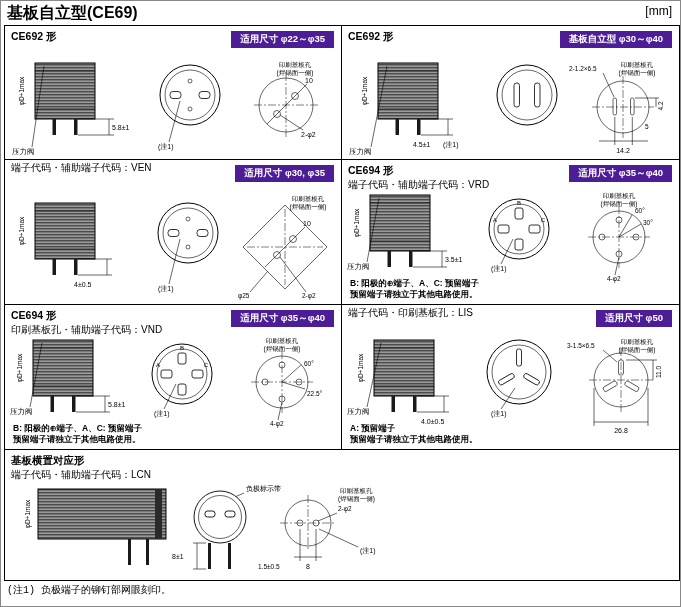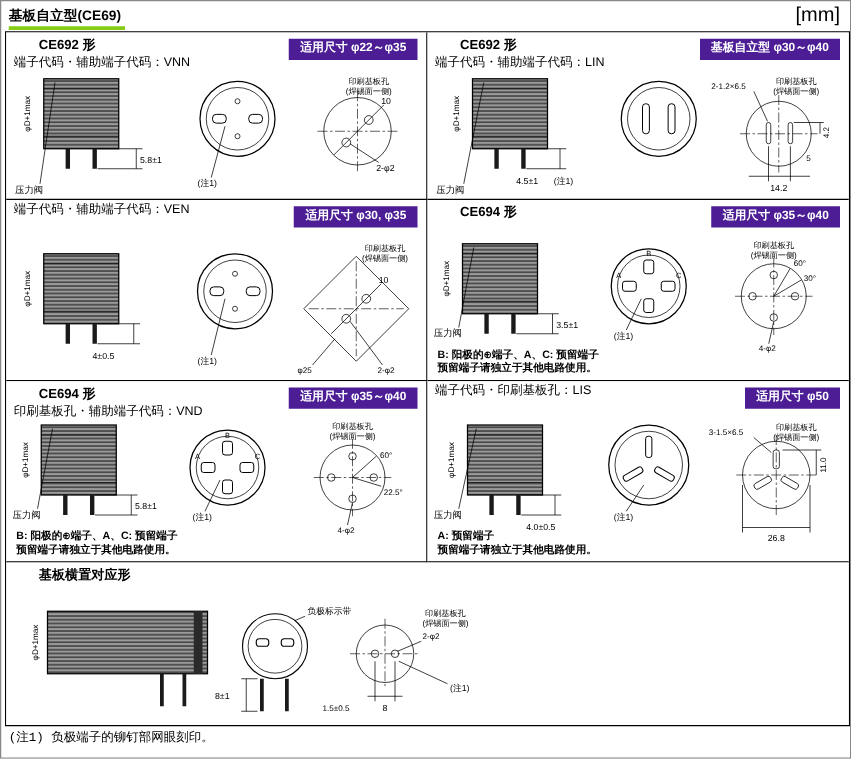--- a/index.html
+++ b/index.html
@@ -1,24 +1,24 @@
 <!DOCTYPE html>
 <html><head>
 <meta charset="utf-8">
 <style>
   html,body{margin:0;padding:0;background:#e8e8e8;}
   .page{position:relative;width:681px;height:607px;background:#fff;font-family:"Liberation Sans",sans-serif;color:#000;border:1px solid #888;box-sizing:border-box;overflow:hidden;}
   .hdr{position:absolute;left:6px;top:2px;right:6px;height:20px;}
-  .title{display:inline-block;font-size:11px;font-weight:bold;padding:0 3px 1px 0;border-bottom:3px solid #84cc16;}
-  .unit{position:absolute;right:2px;top:1px;font-size:16px;}
+  .title{display:inline-block;font-size:16px;font-weight:bold;padding:0 3px 1px 0;border-bottom:3px solid #14b8a6;}
+  .unit{position:absolute;right:2px;top:1px;font-size:12px;}
   .grid{position:absolute;left:3px;top:24px;width:674px;height:554px;border:1px solid #000;box-sizing:content-box;}
   .panel{position:absolute;box-sizing:border-box;overflow:hidden;background:#fff;}
   .b-r{border-right:1px solid #000;}
   .b-b{border-bottom:1px solid #000;}
-  .model{font-weight:bold;font-size:10.5px;line-height:13px;padding:4px 6px 0;margin-left:20px;}
+  .model{font-weight:bold;font-size:10.5px;line-height:13px;padding:4px 6px 0;}
   .model:empty{display:none;}
   .code{font-size:10px;line-height:13px;padding:1px 6px 0;}
   .badge{position:absolute;top:5px;right:7px;background:#4c1d95;color:#fff;font-size:9.5px;line-height:1;padding:3px 9px 4px;white-space:nowrap;font-weight:bold;}
   .draw{position:absolute;left:3px;top:31px;}
   .note{position:absolute;left:8px;bottom:4px;font-size:8.5px;line-height:1.3;font-weight:bold;}
   .foot{position:absolute;left:6px;top:582px;font-size:10px;font-family:Liberation Mono, monospace;}
   svg text{font-family:"Liberation Sans",sans-serif;fill:#000;}
   .t6{font-size:6px}.t65{font-size:6.5px}.t7{font-size:7px}.t75{font-size:7.5px}
   .dl{stroke:#000;stroke-width:.6;fill:none;}
   .cl{stroke:#000;stroke-width:.5;fill:none;stroke-dasharray:8 2 2 2;}
@@ -79,21 +79,20 @@
 <div class="page">
   <div class="hdr">
     <span class="title">基板自立型(CE69)</span>
     <span class="unit">[mm]</span>
   </div>
 
   <div class="grid">
 
     <div class="panel b-r b-b" style="left:0;top:0;width:337px;height:134px">
       <div class="model">CE692 形</div>
-      <div class="code">端子代码・辅助端子代码：VNN</div>
       <div class="badge">适用尺寸 φ22～φ35</div>
       <svg class="draw" width="329" height="100" viewBox="0 0 329 100">
         <use href="#capv" x="24" y="4" width="70" height="84"></use>
         <text class="t65" x="16" y="34" text-anchor="middle" transform="rotate(-90 16 34)">φD+1max</text>
         <g>
           <line class="dl" x1="70" y1="62" x2="106" y2="62"></line>
             <line class="dl" x1="70" y1="78" x2="106" y2="78"></line>
             <line class="dl" x1="101" y1="62" x2="101" y2="78"></line>
           <text class="t7" x="104" y="73">5.8±1</text>
         </g>
@@ -117,21 +116,20 @@
           <text class="t7" x="293" y="80">2-φ2</text>
           <line class="dl" x1="295" y1="73" x2="272" y2="58"></line>
           <text class="t65" x="287" y="10" text-anchor="middle">印刷基板孔</text>
           <text class="t65" x="287" y="18" text-anchor="middle">(焊锡面一侧)</text>
         </g>
       </svg>
     </div>
 
     <div class="panel b-b" style="left:337px;top:0;width:337px;height:134px">
       <div class="model">CE692 形</div>
-      <div class="code">端子代码・辅助端子代码：LIN</div>
       <div class="badge">基板自立型 φ30～φ40</div>
       <svg class="draw" width="329" height="100" viewBox="0 0 329 100">
         <use href="#capv" x="30" y="4" width="70" height="84"></use>
         <text class="t65" x="22" y="34" text-anchor="middle" transform="rotate(-90 22 34)">φD+1max</text>
         <g>
           <line class="dl" x1="76" y1="62" x2="108" y2="62"></line>
             <line class="dl" x1="76" y1="78" x2="108" y2="78"></line>
             <line class="dl" x1="103" y1="62" x2="103" y2="78"></line>
           <text class="t7" x="68" y="90">4.5±1</text>
           <text class="t7" x="98" y="90">(注1)</text>
@@ -194,20 +192,21 @@
           <text class="t65" x="294" y="107">2-φ2</text>
           <line class="dl" x1="298" y1="101" x2="272" y2="66"></line>
           <text class="t65" x="300" y="10" text-anchor="middle">印刷基板孔</text>
           <text class="t65" x="300" y="18" text-anchor="middle">(焊锡面一侧)</text>
         </g>
       </svg>
     </div>
 
     <div class="panel b-b" style="left:337px;top:134px;width:337px;height:145px">
       <div class="model">CE694 形</div>
+      <div class="code">端子代码・辅助端子代码：VRD</div>
       <div class="badge">适用尺寸 φ35～φ40</div>
       <svg class="draw" width="329" height="113" viewBox="0 0 329 113">
         <use href="#capv" x="22" y="2" width="70" height="84"></use>
         <text class="t65" x="14" y="32" text-anchor="middle" transform="rotate(-90 14 32)">φD+1max</text>
         <g>
           <line class="dl" x1="68" y1="60" x2="102" y2="60"></line>
             <line class="dl" x1="68" y1="76" x2="102" y2="76"></line>
             <line class="dl" x1="97" y1="60" x2="97" y2="76"></line>
           <text class="t7" x="100" y="71">3.5±1</text>
         </g>
@@ -342,20 +341,21 @@
         </g>
       </svg>
       <div class="note">
         <div>A: 预留端子</div>
         <div>预留端子请独立于其他电路使用。</div>
       </div>
     </div>
 
     <div class="panel" style="left:0;top:424px;width:674px;height:130px">
       <div class="model">基板横置对应形</div>
+      <div class="code">端子代码・辅助端子代码：LCN</div>
       <svg class="draw" style="top:33px" width="660" height="92" viewBox="0 0 660 92">
         <g>
           <rect x="30" y="6" width="128" height="50" fill="url(#hp)" stroke="#000" stroke-width="1"></rect>
           <rect x="147" y="6" width="7" height="50" fill="#2a2a2a"></rect>
           <rect x="120" y="56" width="3" height="26" fill="#1a1a1a"></rect>
           <rect x="138" y="56" width="3" height="26" fill="#1a1a1a"></rect>
         </g>
         <text class="t65" x="22" y="31" text-anchor="middle" transform="rotate(-90 22 31)">φD+1max</text>
         <g>
           <text class="t7" x="238" y="8">负极标示带</text>

